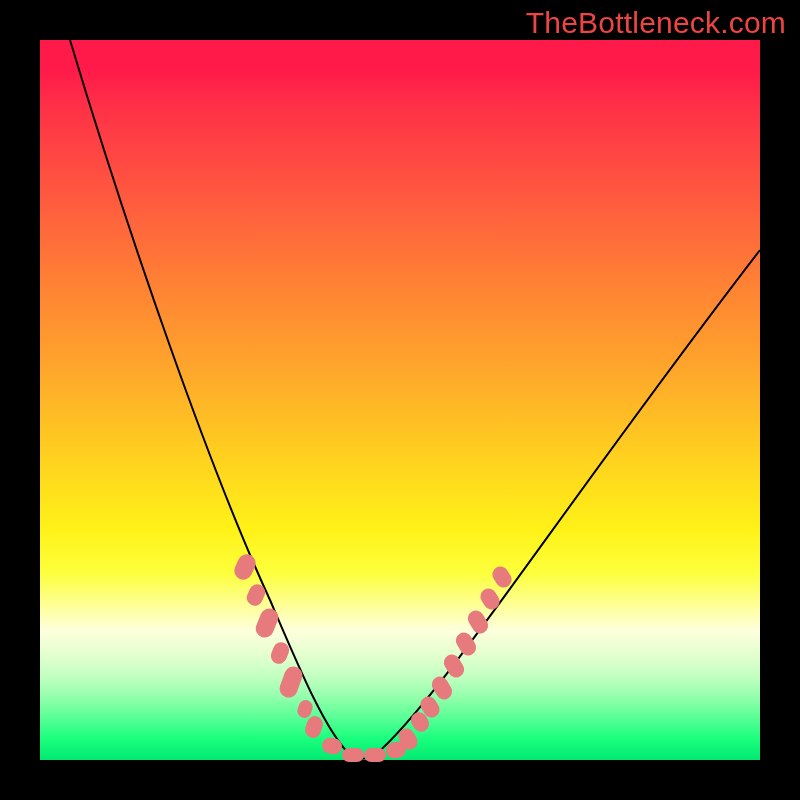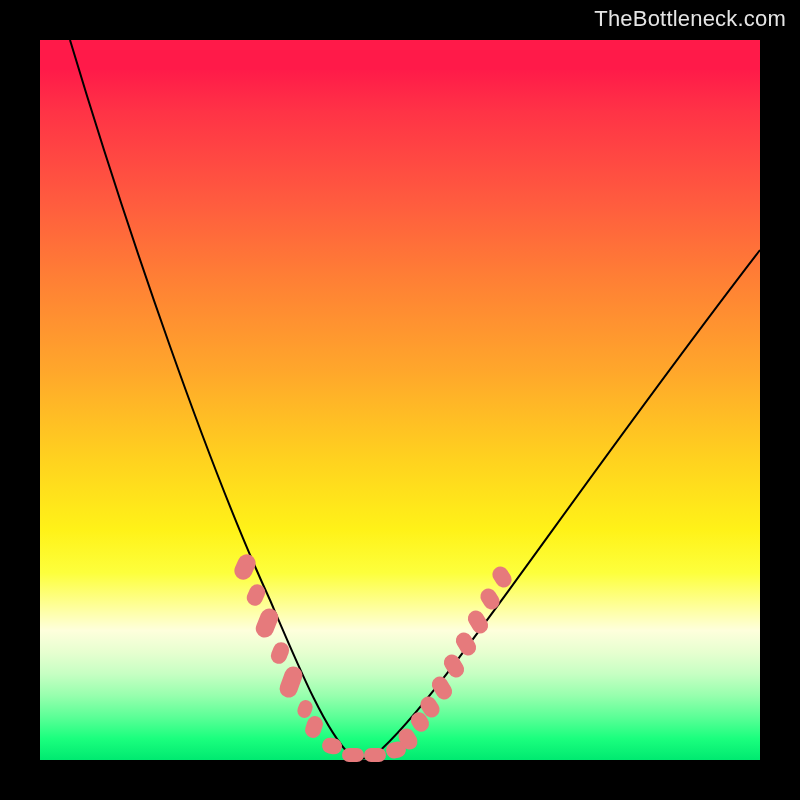--- a/index.html
+++ b/index.html
@@ -43,22 +43,22 @@
       #98ffae 91%,
       #5cff97 94%,
       #1bff7e 97%,
       #00e970 100%
     );
   }
   .watermark {
     position: absolute;
     top: 6px;
     right: 14px;
-    color: #e5e5e5;
-    font-size: 22px;
+    color: #ef4444;
+    font-size: 30px;
     font-weight: 500;
     letter-spacing: 0.2px;
     user-select: none;
   }
   svg.curve {
     position: absolute;
     left: 0;
     top: 0;
     width: 720px;
     height: 720px;

